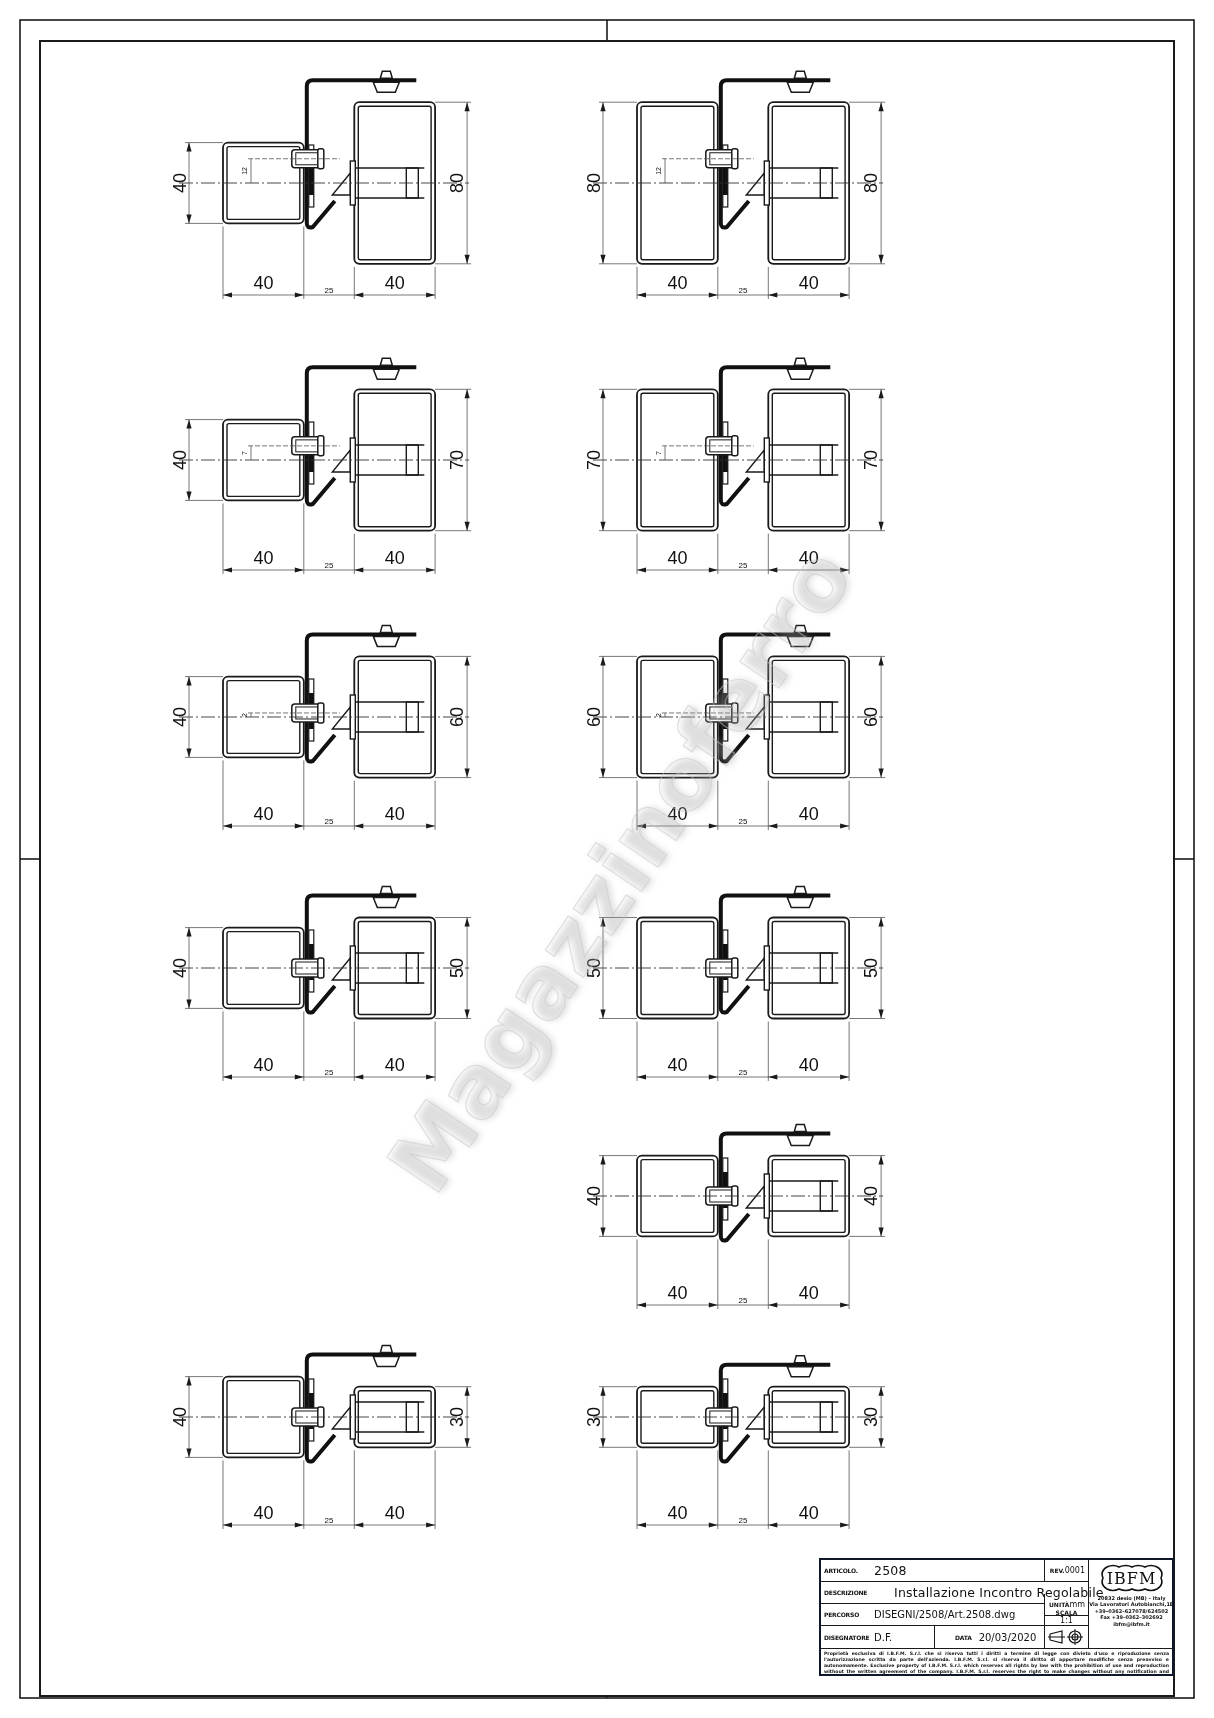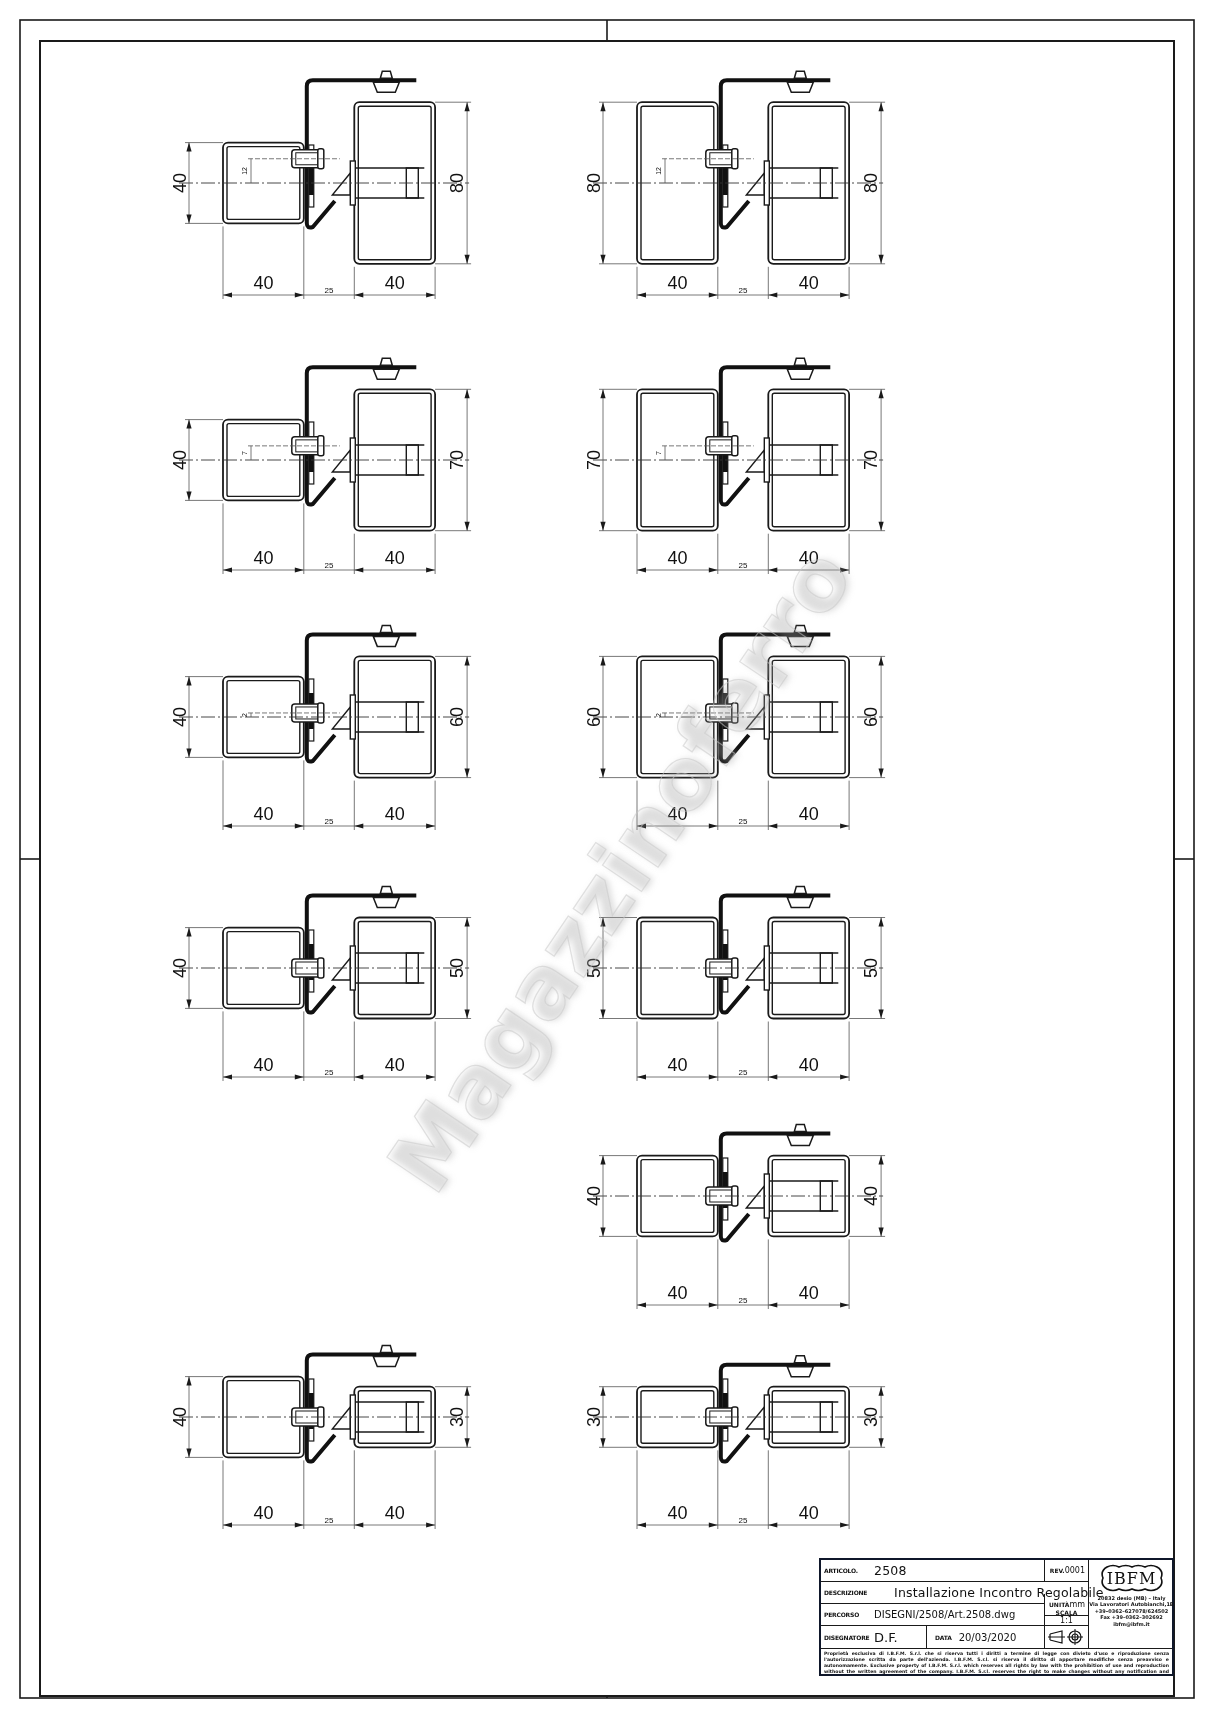--- a/index.html
+++ b/index.html
@@ -712,23 +712,23 @@
   <div class="row" style="top:44px;width:223px;">
     <span class="lbl">PERCORSO</span>
     <span class="val small">DISEGNI/2508/Art.2508.dwg</span>
   </div>
   <div class="cell rev" style="top:44px;flex-direction:column;">
     <span class="k">SCALA</span>
     <span class="v">1:1</span>
   </div>
   <div class="row" style="top:66px;width:105px;border-bottom:none;">
     <span class="lbl">DISEGNATORE</span>
-    <span class="val" style="font-size:13px;">D.F.</span>
-  </div>
-  <div class="cell" style="top:66px;left:105px;width:118px;height:22px;border-left:1.5px solid #1a1a1a;padding-left:8px;">
+    <span class="val" style="font-size:10px;">D.F.</span>
+  </div>
+  <div class="cell" style="top:66px;left:113px;width:118px;height:22px;border-left:1.5px solid #1a1a1a;padding-left:20px;">
     <span class="lbl" style="width:auto;padding-left:0;margin-right:5px;">DATA</span>
     <span class="val" style="font-size:10px;">20/03/2020</span>
   </div>
   <div class="cell" style="top:66px;left:223px;width:44px;height:22px;border-left:1.5px solid #1a1a1a;justify-content:center;">
     <svg width="38" height="16" viewBox="0 0 38 16">
       <path d="M2 5 L2 11 M2 5 L14 2 L14 14 L2 11 M0 8 L17 8" fill="none" stroke="#111" stroke-width="1.2"></path>
       <circle cx="27" cy="8" r="6" fill="none" stroke="#111" stroke-width="1.2"></circle>
       <circle cx="27" cy="8" r="3" fill="none" stroke="#111" stroke-width="1.2"></circle>
       <path d="M19 8 L35 8 M27 0 L27 16" stroke="#111" stroke-width="1"></path>
     </svg>

